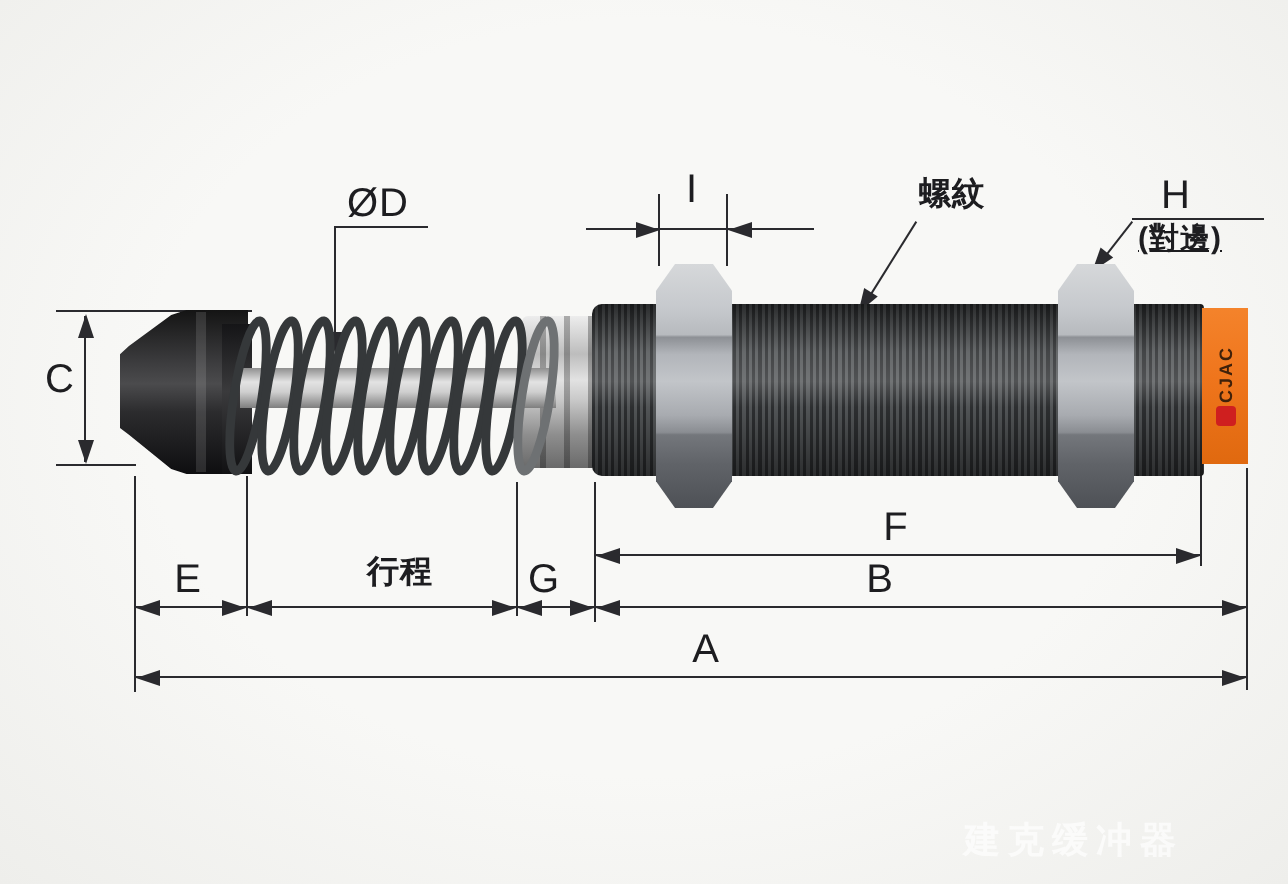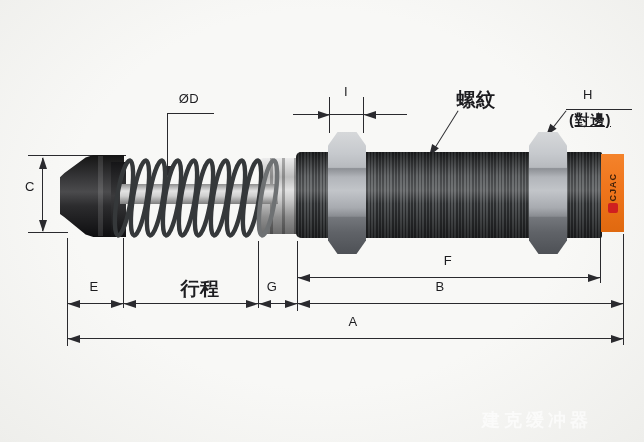--- a/index.html
+++ b/index.html
@@ -11,23 +11,23 @@
   .hline{position:absolute;height:1.4px;background:var(--ln);}
   .vline{position:absolute;width:1.4px;background:var(--ln);}
   .ah{position:absolute;width:0;height:0;}
   .ah.tl{border-top:4px solid transparent;border-bottom:4px solid transparent;border-right:12px solid var(--ln);} 
   .ah.tr{border-top:4px solid transparent;border-bottom:4px solid transparent;border-left:12px solid var(--ln);}  
   .ah.tu{border-left:4px solid transparent;border-right:4px solid transparent;border-bottom:12px solid var(--ln);}
   .ah.td{border-left:4px solid transparent;border-right:4px solid transparent;border-top:12px solid var(--ln);}   
   .leader{position:absolute;height:1.4px;background:var(--ln);transform-origin:0 50%;}
   .leader .tip{position:absolute;right:-3px;top:-3.3px;width:0;height:0;
                border-top:4px solid transparent;border-bottom:4px solid transparent;border-left:12px solid var(--ln);}
-  .dimlabel{position:absolute;color:#1d1d20;font-size:13px;line-height:1;letter-spacing:.5px;
+  .dimlabel{position:absolute;color:#1d1d20;font-size:20px;line-height:1;letter-spacing:.5px;
             text-align:center;white-space:nowrap;z-index:9;}
-  .dimlabel.cjk{font-size:19px;font-weight:600;}
+  .dimlabel.cjk{font-size:16px;font-weight:600;}
   
   .cap{left:60px;top:155px;width:64px;height:82px;z-index:2;
        background:linear-gradient(180deg,#141414 0%,#3c3c3e 32%,#4b4b4d 45%,#2c2c2e 62%,#0e0e10 100%);
        clip-path:polygon(0% 27%,7% 22%,40% 3%,52% 0%,100% 0%,100% 100%,52% 100%,40% 97%,7% 76%,0% 72%);}
   .capridge{left:98px;top:156px;width:5px;height:80px;z-index:2;background:rgba(255,255,255,.12);}
   .endplate{left:111px;top:162px;width:15px;height:75px;z-index:2;background:linear-gradient(180deg,#151517,#3a3a3c 45%,#111113);}
   .collar{left:261px;top:158px;width:38px;height:76px;z-index:2;border-radius:3px;
           background:
             repeating-linear-gradient(90deg, rgba(0,0,0,0) 0 9px, rgba(0,0,0,.28) 9px 12px),
             linear-gradient(180deg,#ededed 0%,#bdbdbd 25%,#e2e2e2 42%,#c9c9c9 55%,#8e8e8e 78%,#6a6a6a 100%);}

